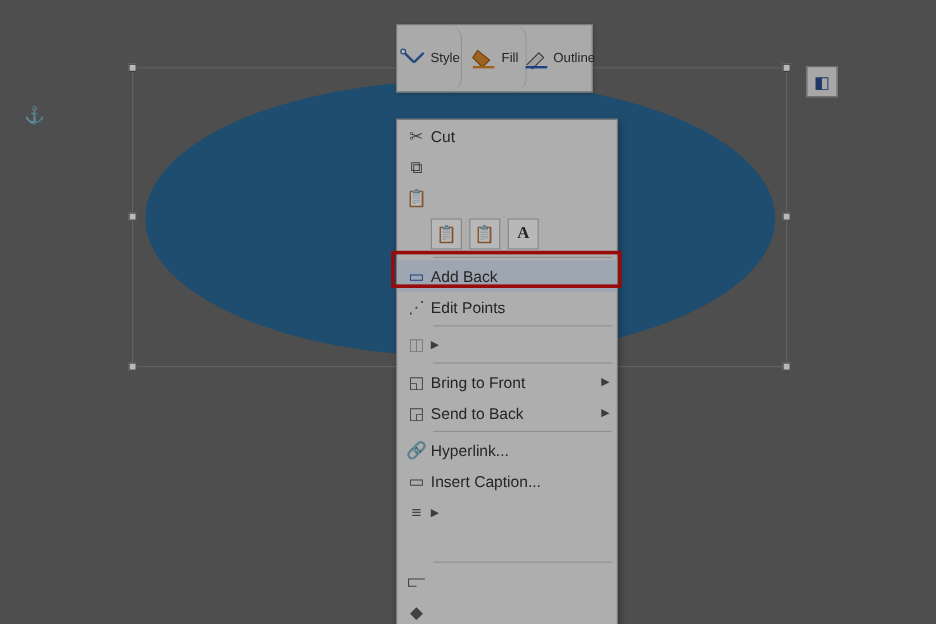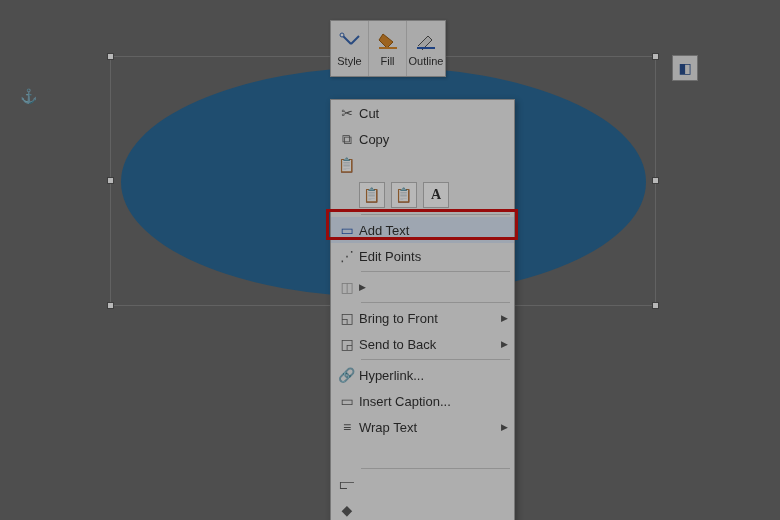--- a/index.html
+++ b/index.html
@@ -75,30 +75,30 @@
   .mini-toolbar {
     position: absolute;
     left: 330px;
     top: 20px;
     display: flex;
     background: #ececec;
     border: 1px solid #aaa;
     box-shadow: 1px 1px 3px rgba(0,0,0,.25);
   }
   .mini-btn {
-    width: 38px;
+    width: 54px;
     height: 55px;
     display: flex;
-    flex-direction: column;
     align-items: center;
     justify-content: center;
     gap: 3px;
     font-size: 11px;
     color: #333;
     border-right: 1px solid #ccc;
+    border-radius: 11px;
   }
   .mini-btn:last-child { border-right: none; }
   .mini-btn .icon {
     width: 24px;
     height: 22px;
     display: flex; align-items: center; justify-content: center;
   }
 
   
   .ctx-menu {
@@ -221,39 +221,38 @@
 
 <div class="ctx-menu">
 
   <div class="ctx-item">
     <span class="icon">✂</span>
     <span class="label">Cut</span>
   </div>
 
   <div class="ctx-item">
     <span class="icon">⧉</span>
-    <span class="label">Copy</span>
   </div>
 
   <div class="ctx-item paste-header">
     <span class="icon">📋</span>
   </div>
   <div class="paste-row">
     <div class="paste-opt">📋</div>
     <div class="paste-opt">📋</div>
     <div class="paste-opt">
         <span style="font-family:serif;font-weight:bold;color:#333">A</span>
       </div>
   </div>
 
   <div class="sep"></div>
 
   <div class="ctx-item hover">
     <span class="icon" style="color:#2a5ab3">▭</span>
-    <span class="label">Add Text</span>
+    <span class="label">Add Back</span>
   </div>
 
   <div class="ctx-item">
     <span class="icon">⋰</span>
     <span class="label">Edit Points</span>
   </div>
 
   <div class="sep"></div>
 
   <div class="ctx-item disabled">
@@ -282,21 +281,20 @@
     <span class="label">Hyperlink...</span>
   </div>
 
   <div class="ctx-item">
     <span class="icon">▭</span>
     <span class="label">Insert Caption...</span>
   </div>
 
   <div class="ctx-item">
     <span class="icon">≡</span>
-    <span class="label">Wrap Text</span>
     <span class="arrow">▶</span>
   </div>
 
   <div class="ctx-item">
     <span class="icon"></span>
   </div>
 
   <div class="sep"></div>
 
   <div class="ctx-item">

